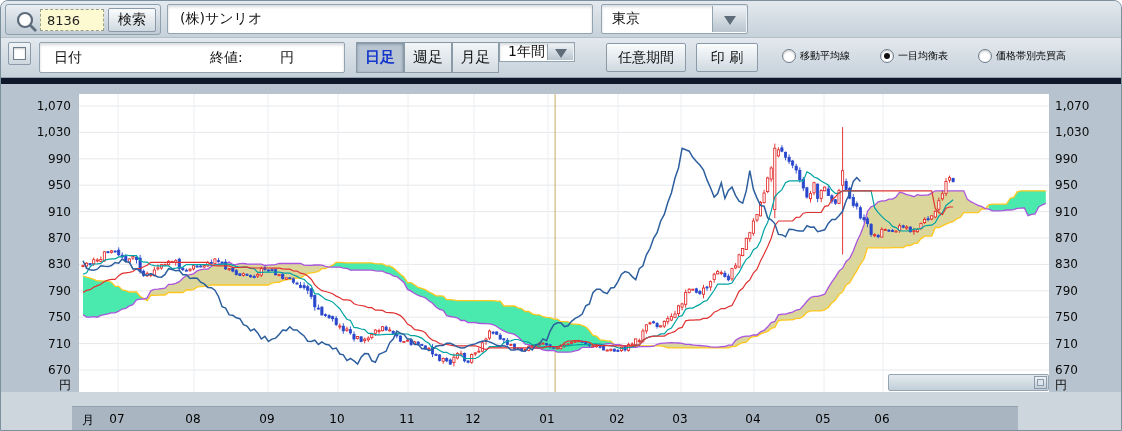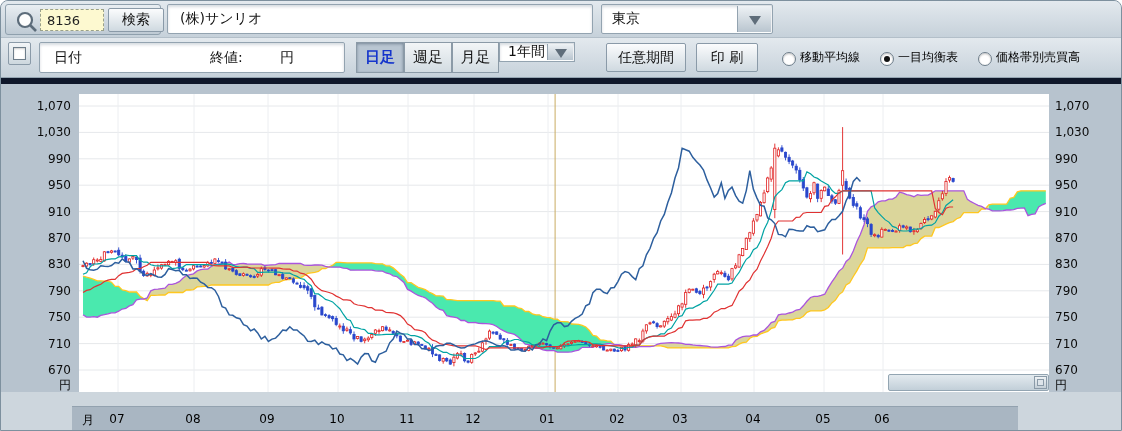--- a/index.html
+++ b/index.html
@@ -17,21 +17,21 @@
          box-shadow:inset 0 2px 3px rgba(90,110,130,.25);display:flex;align-items:center;font-size:14px;color:#111;}
   .yellowbox{position:absolute;background:#fdf9d0;border:1px dashed #9aa08a;font-size:13px;
              display:flex;align-items:center;padding-left:6px;color:#222;}
   .combo-arrow{position:absolute;top:1px;bottom:1px;right:1px;width:34px;
                background:linear-gradient(#eef2f5,#b9c5cf);border-left:1px solid #93a3b0;
                display:flex;align-items:center;justify-content:center;}
   .combo-arrow:after{content:"";width:0;height:0;border:6px solid transparent;border-top:9px solid #5f6d7a;margin-top:8px;}
   .tab{position:absolute;display:flex;align-items:center;justify-content:center;font-size:15px;
        border:1px solid #8b9aa7;background:linear-gradient(#f2f5f7,#d3dce2);color:#111;cursor:pointer;}
   .tab.sel{background:#b9c6d2;box-shadow:inset 0 1px 3px rgba(40,60,80,.45);color:#1535cc;font-weight:bold;}
-  .radio{position:absolute;display:flex;align-items:flex-end;font-size:12px;color:#000;cursor:pointer;}
+  .radio{position:absolute;display:flex;align-items:flex-start;font-size:10px;color:#000;cursor:pointer;}
   .radio .dot{width:14px;height:14px;border-radius:50%;background:#fff;border:1px solid #6d7d8a;
               box-shadow:inset 0 1px 2px rgba(0,0,0,.25);margin-right:4px;position:relative;}
   .radio.sel .dot:after{content:"";position:absolute;left:3px;top:3px;width:6px;height:6px;border-radius:50%;background:#111;}
   .panel{position:absolute;left:0;right:0;top:77px;bottom:0;background:#b7c3ce;border-top:6px solid #0f172a;}
   .plot{position:absolute;left:78px;top:10px;width:970px;height:298px;background:#fff;}
   .ylab{position:absolute;font-size:12px;color:#0a0a0a;}
   .ylab.l{width:70px;text-align:right;}
   .datebox{position:absolute;left:830px;top:6px;width:219px;height:17px;background:#e7e7e7;
            border:1px solid #8a8a8a;font-size:11px;color:#111;display:flex;align-items:center;}
   .scrollbar{position:absolute;left:887px;top:290px;width:161px;height:17px;border:1px solid #93a5b2;
@@ -53,24 +53,24 @@
 
 <div class="app">
 
   <div class="toolbar row1">
     <div class="grp" style="left:4px;top:3px;width:156px;height:31px;">
       <svg class="maglens" viewBox="0 0 26 26">
         <circle cx="11" cy="10" r="7" fill="#fdfdfd" stroke="#5c6c7a" stroke-width="2.2"></circle>
         <line x1="16" y1="15" x2="22" y2="21" stroke="#5c6c7a" stroke-width="2.6"></line>
       </svg>
       <div class="yellowbox" style="left:34px;top:4px;width:64px;height:22px;">8136</div>
-      <div class="btn" style="left:102px;top:3px;width:56px;height:24px;">検索</div>
+      <div class="btn" style="left:102px;top:3px;width:48px;height:24px;">検索</div>
     </div>
     <div class="field" style="left:166px;top:3px;width:426px;height:30px;padding-left:12px;">(株)サンリオ</div>
-    <div class="field" style="left:600px;top:3px;width:172px;height:30px;padding-left:10px;">
+    <div class="field" style="left:600px;top:3px;width:147px;height:30px;padding-left:10px;">
       <span>東京</span>
       <span class="combo-arrow"></span>
     </div>
   </div>
 
   <div class="toolbar row2">
     <div class="checkbox">
         <span class="sq"></span>
       </div>
     <div class="field" style="left:38px;top:4px;width:306px;height:31px;">

